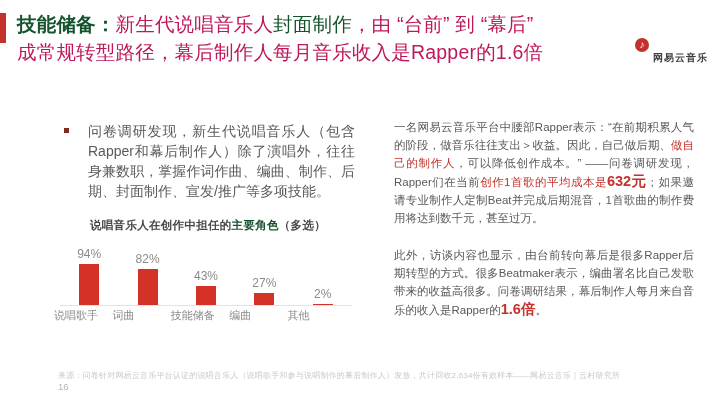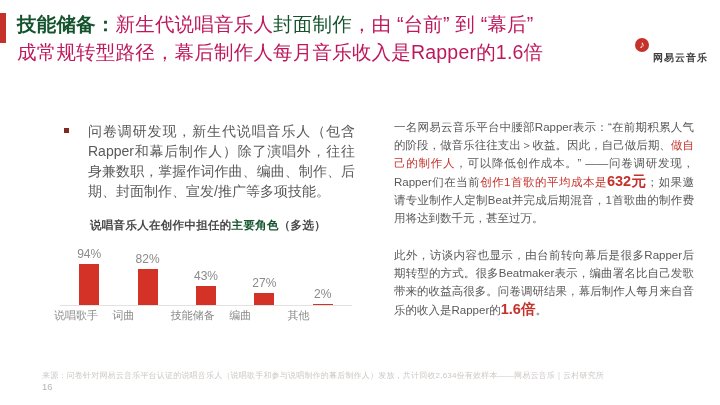--- a/index.html
+++ b/index.html
@@ -33,21 +33,21 @@
   .bar-value{position:absolute;left:0;right:0;text-align:center;font-size:12px;color:#8a8a8a;}
   .bar-cat{position:absolute;bottom:0;left:-6px;right:-6px;font-size:11px;color:#8a8a8a;}
   
   .right-col{position:absolute;left:394px;top:118px;width:300px;}
   .para{margin:0 0 19px 0;font-size:11.5px;line-height:18px;color:#595959;text-align:justify;}
   .hl-red{color:#c5322c;}
   .big-num{color:#c5322c;font-weight:700;font-size:14.5px;}
   
   .footer{position:absolute;left:30px;right:22px;bottom:13px;display:flex;justify-content:space-between;align-items:baseline;flex-direction:column;}
   .source{font-size:8px;color:#ccc8c4;letter-spacing:.2px;}
-  .page-num{font-size:9.5px;color:#b5b5b5;margin-left:12px;}
+  .page-num{font-size:9.5px;color:#b5b5b5;margin-left:28px;}
 </style>
 </head>
 <body>
 
 <div class="slide">
 
   <div class="accent-bar"></div>
 
   <div class="title">
     <div><span class="t-red t-bold">技能储备：</span><span class="t-dark">新生代说唱音乐人</span><span class="t-red">封面制作</span><span class="t-dark">，由 “台前” 到 “幕后”</span></div>

